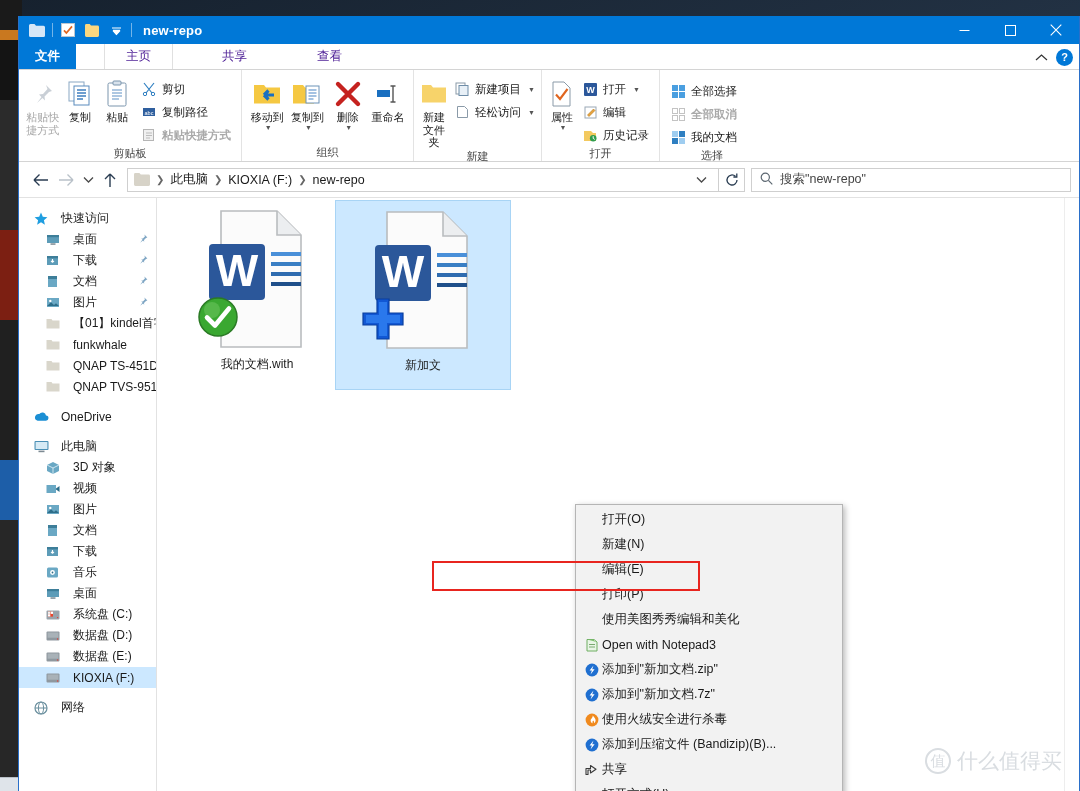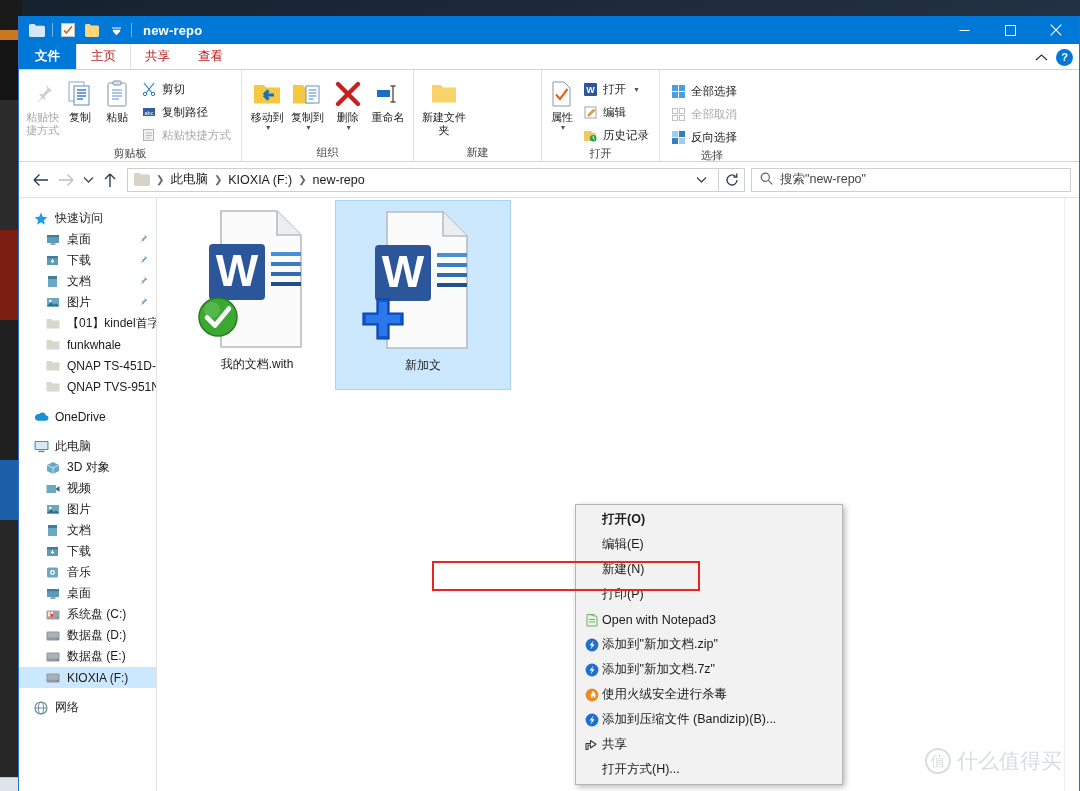--- a/index.html
+++ b/index.html
@@ -49,25 +49,25 @@
   }
   .sep-v { width:1px; height:14px; background:rgba(255,255,255,.45); margin:0 3px; }
   #win-title { font-size: 13px; font-weight: bold; margin-left: 8px; letter-spacing:.2px; }
   #winctrl { position:absolute; right:0; top:0; display:flex; height:28px; }
   .wc { width:46px; height:28px; display:flex; align-items:center; justify-content:center; }
   .wc svg { display:block; }
 
   
   #tabrow {
     height: 26px; background:#ffffff; display:flex; align-items:stretch;
-    border-bottom:1px solid #d4d4d4; flex:0 0 26px; position:relative;
+    border-bottom:1px solid #d4d4d4; flex:0 0 26px; position:relative;gap:28px;
   }
   .tab {
-    padding: 0 14px; font-size:12.5px; display:flex; align-items:center;
-    color:#b91c1c; cursor:default;
+    padding: 0 21px; font-size:12.5px; display:flex; align-items:center;
+    color:#4c1d95; cursor:default;
   }
   #tab-file { background:#0078d7; color:#fff; font-weight:bold; padding:0 16px; }
   #tab-home { background:#fff; border-left:1px solid #e0e0e0; border-right:1px solid #e0e0e0;}
   #tabrow-right { position:absolute; right:6px; top:0; height:26px; display:flex;
     align-items:center; gap:8px; }
   .help-circ {
     width:17px; height:17px; border-radius:50%; background:#0078d7; color:#fff;
     font-size:11px; font-weight:bold; display:flex; align-items:center; justify-content:center;
   }
 
@@ -88,21 +88,21 @@
     padding-top:3px; font-size:11px; color:#1a1a1a; line-height:1.15; text-align:center;
   }
   .big-btn .bi { height:34px; display:flex; align-items:center; justify-content:center; }
   .big-btn.dis { color:#a6a6a6; }
   .small-col { display:flex; flex-direction:column; justify-content:center;
     padding-top:4px; gap:1px; }
   .small-btn {
     display:flex; align-items:center; gap:5px; font-size:11.5px; color:#1a1a1a;
     height:22px; padding:0 4px; white-space:nowrap;
   }
-  .small-btn.dis { color:#a9a9a9; }
+  .small-btn.dis { color:#a9a9a9;font-weight:bold; }
   .small-btn .si { width:16px; height:16px; display:flex; align-items:center; justify-content:center; }
   .caret { font-size:7px; color:#555; margin-left:2px; }
 
   
   #addrbar {
     height: 36px; flex:0 0 36px; display:flex; align-items:center;
     gap:0; padding:0 8px; background:#fff; border-bottom:1px solid #e2e2e2;
   }
   .nav-btn { width:26px; height:26px; display:flex; align-items:center; justify-content:center; }
   #crumbbox {
@@ -121,21 +121,21 @@
     font-size:12.5px; color:#444;
   }
 
   
   #main { flex:1; display:flex; min-height:0; position:relative; }
   #navpane {
     width:138px; flex:0 0 138px; border-right:1px solid #e2e2e2;
     background:#fff; padding-top:10px; overflow:hidden; font-size:12px;
   }
   .nav-item {
-    height:21px; display:flex; align-items:center; gap:6px;
+    height:21px; display:flex; align-items:center; gap:12px;
     padding-left:14px; color:#1a1a1a; white-space:nowrap; position:relative;
   }
   .nav-item.lvl2 { padding-left:26px; }
   .nav-item.sel { background:#cce8ff; }
   .nav-item .ni { width:16px; height:16px; flex:0 0 16px;
     display:flex; align-items:center; justify-content:center; }
   .nav-item .pin { position:absolute; right:8px; }
   .nav-gap { height:9px; }
 
   #content { flex:1; background:#fff; position:relative; overflow:hidden; }
@@ -152,21 +152,21 @@
   #ctxmenu {
     position:absolute; left:418px; top:306px; width:268px;
     background:#f2f2f2; border:1px solid #b5b5b5;
     box-shadow: 2px 2px 6px rgba(0,0,0,.28);
     padding:2px 0; font-size:12.5px; color:#1a1a1a;
     z-index: 40;
   }
   .mi { height:25px; display:flex; align-items:center; padding:0 8px 0 6px; position:relative; }
   .mi .mi-ic { width:20px; flex:0 0 20px; display:flex; align-items:center; justify-content:center; }
   .mi .mi-tx { flex:1; white-space:nowrap; overflow:hidden; }
-  .mi.bold .mi-tx { font-weight:bold; }
+  .mi.bold .mi-tx { font-weight:normal; }
   #redbox {
     position:absolute; left:432px; top:561px; width:268px; height:30px;
     border:2.5px solid #e8251f; z-index:60; pointer-events:none;
   }
 
   
   #watermark {
     position:absolute; right:18px; bottom:16px; display:flex; align-items:center;
     gap:6px; color:#d9dde1; font-size:21px; z-index:70; user-select:none;
   }
@@ -374,20 +374,41 @@
     <div class="rgroup" style="width:128px">
       <div class="rgroup-body">
         <div class="big-btn" style="width:48px">
           <div class="bi">
             <svg width="28" height="24" viewBox="0 0 28 24">
                 <path d="M2 3h9l2 2.4h13v15H2z" fill="#f7d36a"></path>
               </svg>
           </div>
           <span>新建文件夹</span>
         </div>
+        <div class="small-col">
+          <div class="small-btn">
+            <span class="si">
+              <svg width="14" height="14" viewBox="0 0 14 14">
+                  <rect x="1" y="1" width="9" height="11" fill="#fff" stroke="#8a9aa8"></rect>
+                  <rect x="4" y="3.5" width="9" height="10" fill="#e8f0f7" stroke="#6f8da8"></rect>
+                </svg>
+            </span>
+            <span>新建项目</span>
+            <span class="caret">▼</span>
+          </div>
+          <div class="small-btn">
+            <span class="si">
+              <svg width="13" height="14" viewBox="0 0 13 14">
+                  <path d="M1.5 1.5h7l3 3v8h-10z" fill="#fff" stroke="#8a9aa8"></path>
+                </svg>
+            </span>
+            <span>轻松访问</span>
+            <span class="caret">▼</span>
+          </div>
+        </div>
       </div>
       <div class="rgroup-label">新建</div>
     </div>
 
     <div class="rgroup" style="width:118px">
       <div class="rgroup-body">
         <div class="big-btn" style="width:38px">
           <div class="bi">
             <svg width="24" height="28" viewBox="0 0 24 28">
                 <path d="M3 2h11l6 6v18H3z" fill="#fff" stroke="#8a9aa8"></path>
@@ -459,21 +480,21 @@
           </div>
           <div class="small-btn">
             <span class="si">
               <svg width="13" height="13" viewBox="0 0 13 13">
                   <rect x="0" y="0" width="6" height="6" fill="#9fcdf0"></rect>
                   <rect x="7" y="0" width="6" height="6" fill="#2f7fc1"></rect>
                   <rect x="0" y="7" width="6" height="6" fill="#2f7fc1"></rect>
                   <rect x="7" y="7" width="6" height="6" fill="#9fcdf0"></rect>
                 </svg>
             </span>
-            <span>反向选择</span>
+            <span>我的文档</span>
           </div>
         </div>
       </div>
       <div class="rgroup-label">选择</div>
     </div>
   </div>
 
   <div id="addrbar">
     <div class="nav-btn">
       <svg width="17" height="14" viewBox="0 0 17 14">
@@ -822,29 +843,33 @@
       <div id="vscroll"></div>
 
       <div id="ctxmenu">
 
         <div class="mi bold">
           <span class="mi-ic"></span>
           <span class="mi-tx">打开(O)</span>
         </div>
         <div class="mi">
           <span class="mi-ic"></span>
+          <span class="mi-tx">新建(N)</span>
+        </div>
+        <div class="mi">
+          <span class="mi-ic"></span>
           <span class="mi-tx">编辑(E)</span>
-        </div>
-        <div class="mi">
-          <span class="mi-ic"></span>
-          <span class="mi-tx">新建(N)</span>
         </div>
         <div class="mi">
           <span class="mi-ic"></span>
           <span class="mi-tx">打印(P)</span>
+        </div>
+        <div class="mi">
+          <span class="mi-ic"></span>
+          <span class="mi-tx">使用美图秀秀编辑和美化</span>
         </div>
         <div class="mi">
           <span class="mi-ic">
             <svg width="14" height="14" viewBox="0 0 14 14">
                 <path d="M2 1.5h7l3 2.5v9H2z" fill="#e9f5e6" stroke="#6fae63"></path>
                 <path d="M2 1.5h7v2.5h3" fill="#7ec06f"></path>
                 <path d="M4 6.5h6M4 9h6" stroke="#7aa972" stroke-width="1"></path>
               </svg>
           </span>
           <span class="mi-tx">Open with Notepad3</span>

